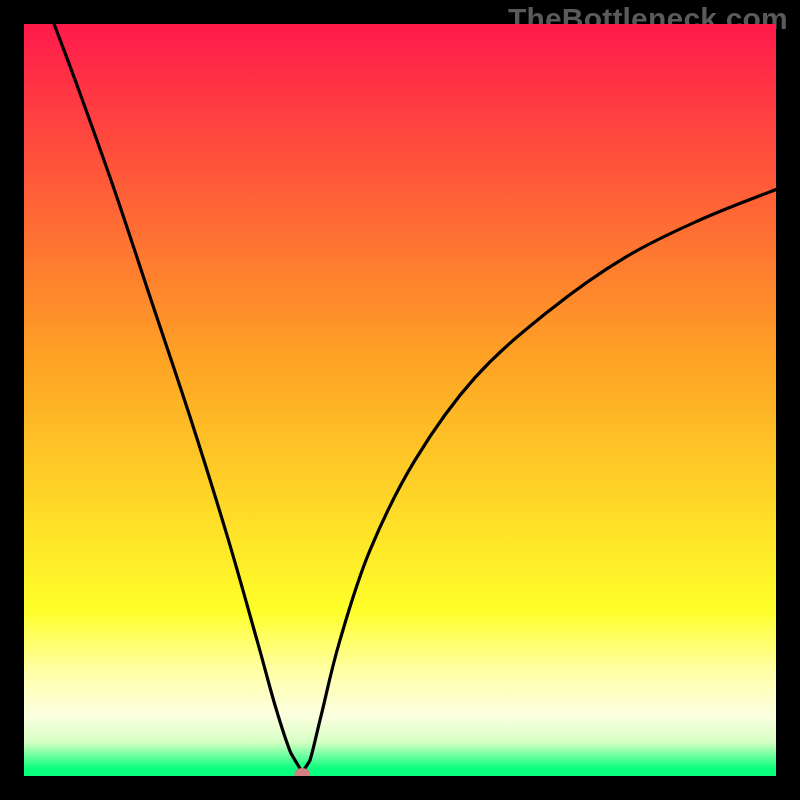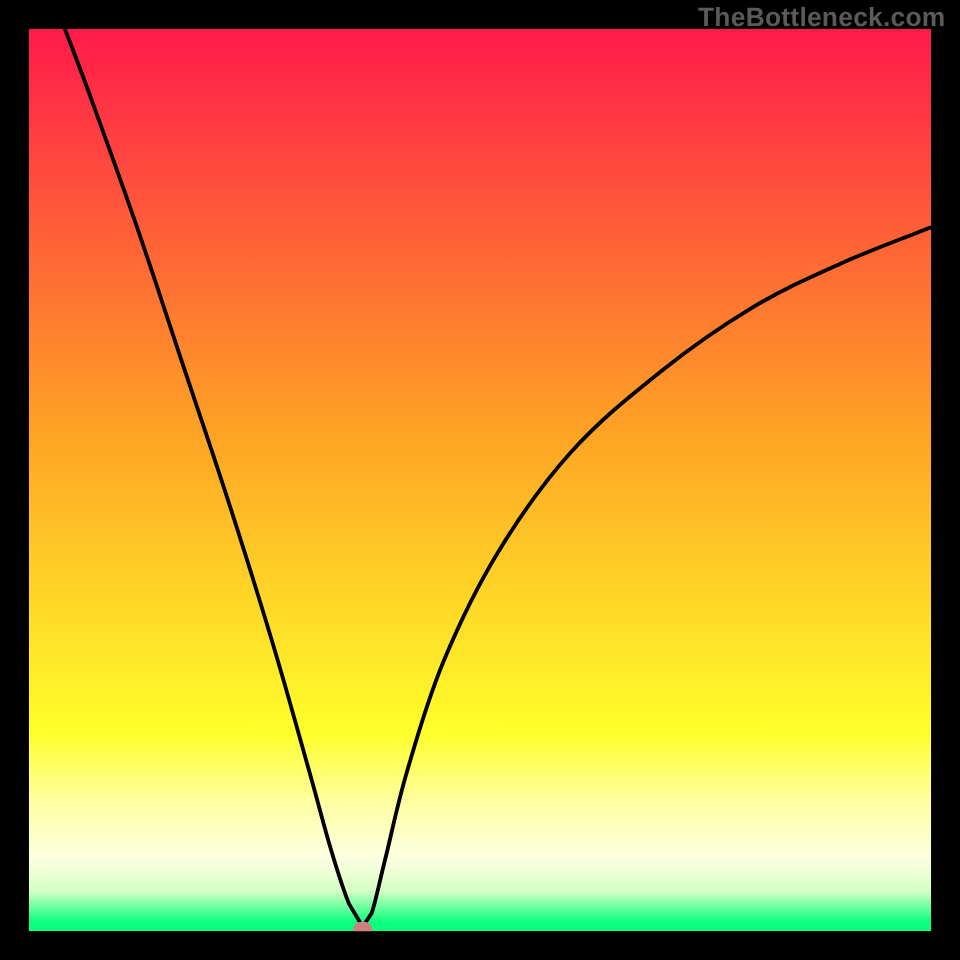--- a/index.html
+++ b/index.html
@@ -16,21 +16,21 @@
     top: 24px;
     width: 752px;
     height: 752px;
     background: #000;
   }
   .watermark {
     position: absolute;
     top: 2px;
     right: 12px;
     font-family: Arial, Helvetica, sans-serif;
-    font-size: 22px;
+    font-size: 30px;
     font-weight: 600;
     color: #5a5a5a;
     letter-spacing: 0.2px;
   }
   svg {
     display: block;
   }
 </style>
 </head>
 <body>

